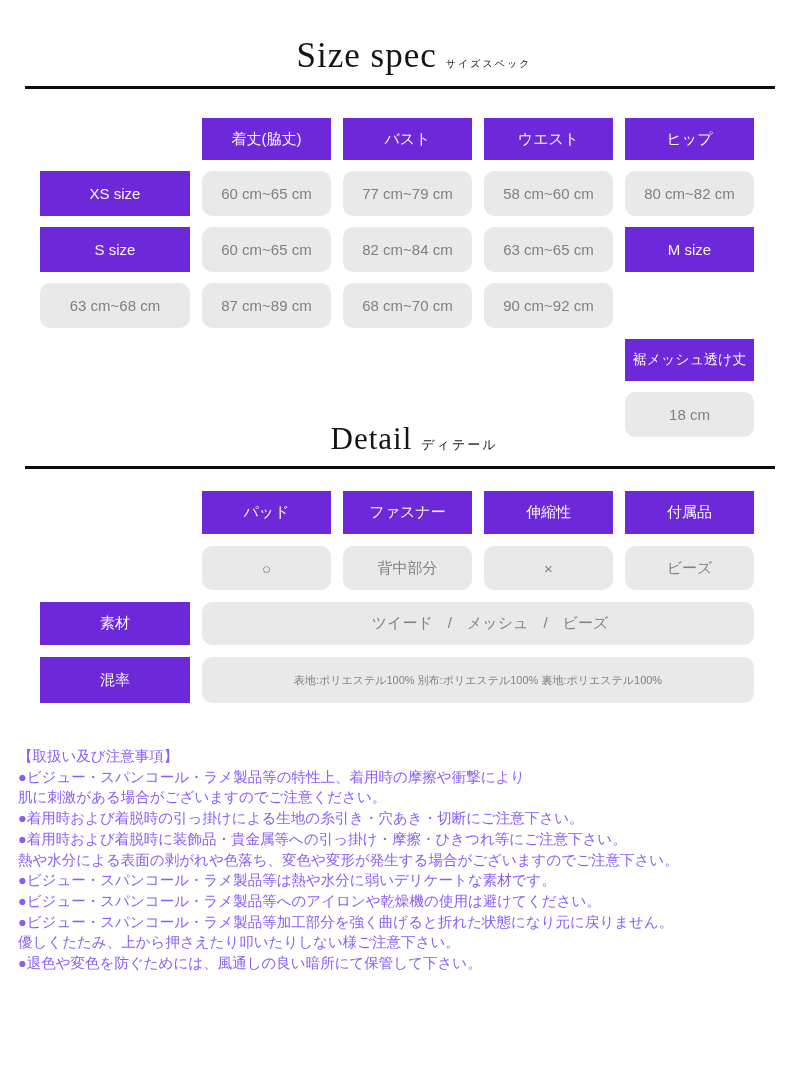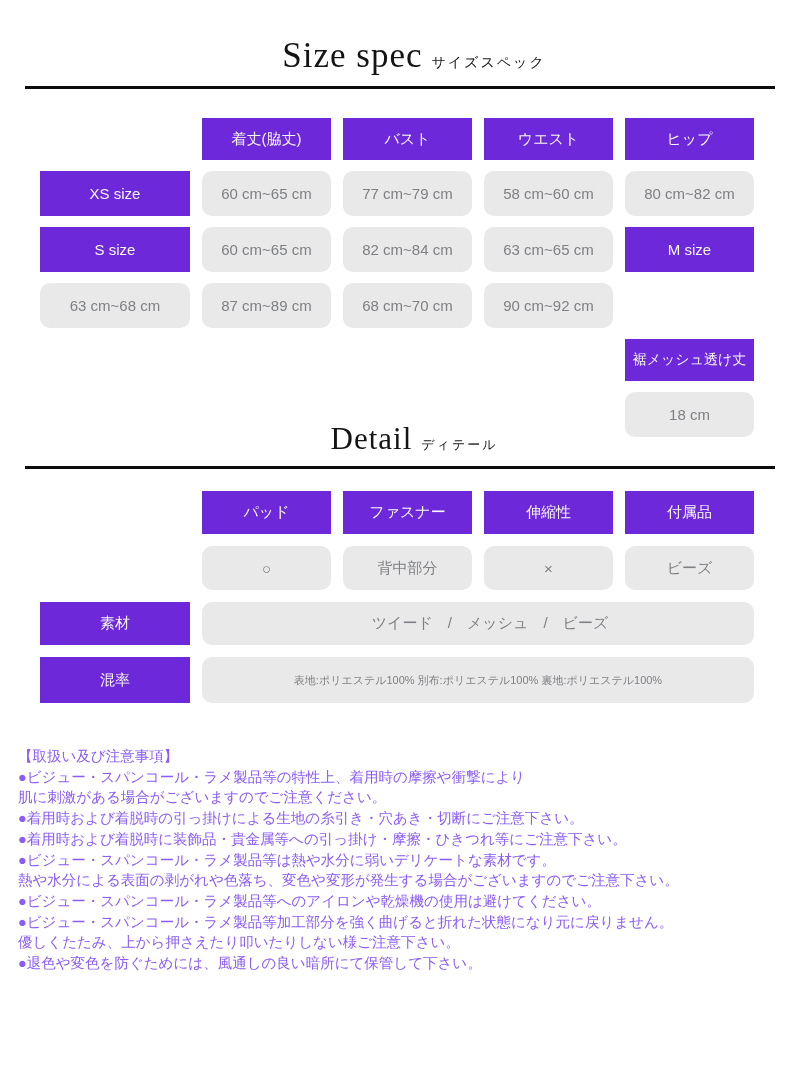--- a/index.html
+++ b/index.html
@@ -4,21 +4,21 @@
 <style>
   html,body{margin:0;padding:0;background:#ffffff;}
   .page{
     position:relative;width:800px;height:1067px;background:#ffffff;overflow:hidden;
     font-family:"Liberation Sans","DejaVu Sans",sans-serif;
   }
   
   .sec-title{position:absolute;left:0;width:800px;text-align:center;color:#141414;
     font-family:"Liberation Serif","DejaVu Serif",serif;}
   .sec-title .en{font-size:35px;letter-spacing:1px;margin-left:28px;}
-  .sec-title .ja{font-size:14px;margin-left:9px;letter-spacing:2px;}
+  .sec-title .ja{font-size:10px;margin-left:9px;letter-spacing:2px;}
   #size-title{top:36px;}
   #detail-title{top:421px;}
   #detail-title .en{font-size:31px;}
   #detail-title .ja{font-size:13px;}
   .rule{position:absolute;left:25px;width:750px;height:3px;background:#0b0b0b;}
   #rule1{top:86px;}
   #rule2{top:466px;}
   
   .grid{position:absolute;left:40px;display:grid;
     grid-template-columns:150px repeat(4,129px);column-gap:12px;}
@@ -102,21 +102,21 @@
     <div class="box dark">混率</div>
     <div class="box light span4 blend">表地:ポリエステル100% 別布:ポリエステル100% 裏地:ポリエステル100%</div>
   </div>
 
   <div id="notice">
     <div>【取扱い及び注意事項】</div>
     <div>●ビジュー・スパンコール・ラメ製品等の特性上、着用時の摩擦や衝撃により</div>
     <div>肌に刺激がある場合がございますのでご注意ください。</div>
     <div>●着用時および着脱時の引っ掛けによる生地の糸引き・穴あき・切断にご注意下さい。</div>
     <div>●着用時および着脱時に装飾品・貴金属等への引っ掛け・摩擦・ひきつれ等にご注意下さい。</div>
+    <div>熱や水分による表面の剥がれや色落ち、変色や変形が発生する場合がございますのでご注意下さい。</div>
     <div>●ビジュー・スパンコール・ラメ製品等は熱や水分に弱いデリケートな素材です。</div>
-    <div>熱や水分による表面の剥がれや色落ち、変色や変形が発生する場合がございますのでご注意下さい。</div>
     <div>●ビジュー・スパンコール・ラメ製品等へのアイロンや乾燥機の使用は避けてください。</div>
     <div>●ビジュー・スパンコール・ラメ製品等加工部分を強く曲げると折れた状態になり元に戻りません。</div>
     <div>優しくたたみ、上から押さえたり叩いたりしない様ご注意下さい。</div>
     <div>●退色や変色を防ぐためには、風通しの良い暗所にて保管して下さい。</div>
   </div>
 
 </div>
 
 </body></html>

